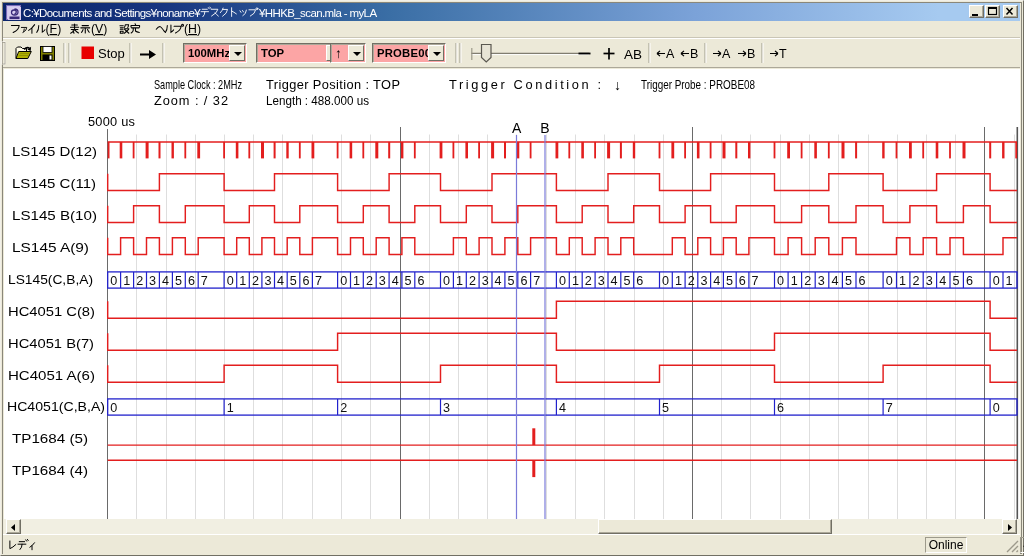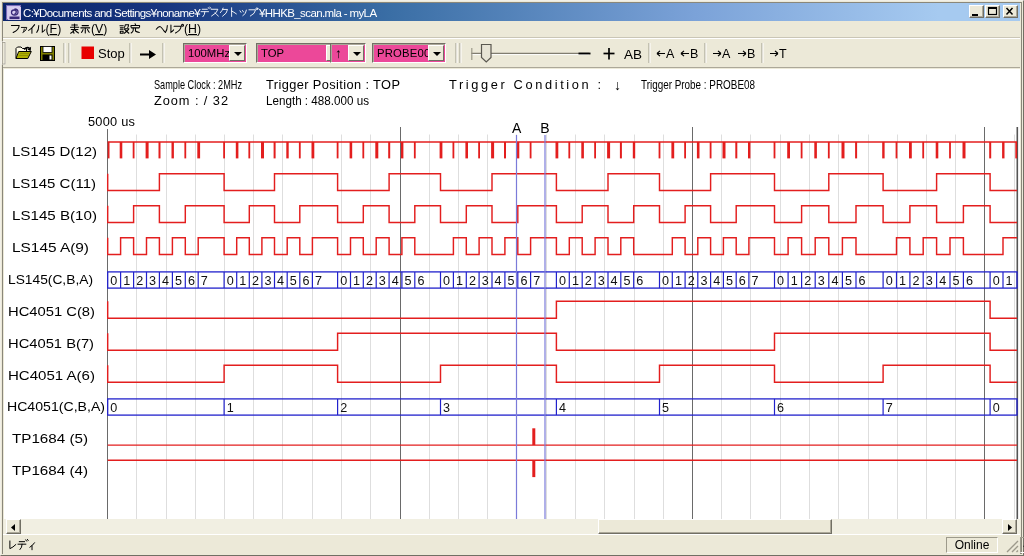--- a/index.html
+++ b/index.html
@@ -15,21 +15,21 @@
   background:linear-gradient(90deg,#0a246a 0%,#16347f 15%,#3a6ea5 38%,#7ba2d8 68%,#a6caf0 92%); }
 #title-ic { left:6px; top:5px; width:15px; height:15px; background:#cfc7ef; border:1px solid #7a6ab8; }
 #titletext { left:23px; top:5px; height:14px; color:#fff; font-size:11.5px; white-space:nowrap; letter-spacing:-0.62px;}
 .tbtn { top:5px; width:15px; height:13px; background:#ece9d8;
   border:1px solid; border-color:#fff #716f64 #716f64 #fff; box-shadow:inset -1px -1px 0 #aca899; }
 
 #menubar { left:3px; top:21px; width:1017px; height:17px; background:#ece9d8; border-bottom:1px solid #cac6b6; }
 
 #toolbar { left:3px; top:38px; width:1017px; height:30px; background:#ece9d8;
   border-top:1px solid #fff; border-bottom:1px solid #aca899; }
-.combo { top:5px; height:20px; background:#ec4899; border:1px solid; border-color:#716f64 #fff #fff #716f64; box-shadow:inset 1px 1px 0 #aca899; font-size:11.3px; }
+.combo { top:5px; height:20px; background:#fca5a5; border:1px solid; border-color:#716f64 #fff #fff #716f64; box-shadow:inset 1px 1px 0 #aca899; font-size:11.3px;font-weight:bold; }
 .combo span { position:absolute; left:4px; top:2.5px; }
 .dbtn { position:absolute; right:1px; top:1px; bottom:1px; width:16px; background:#ece9d8;
   border:1px solid; border-color:#fff #716f64 #716f64 #fff; }
 .dbtn:after { content:""; position:absolute; left:4px; top:6px; border:4px solid transparent; border-top:4px solid #000; }
 
 #client { left:4px; top:69px; width:1016px; height:450px; background:#fff; }
 
 #sbar { left:4px; top:519px; width:1016px; height:14.5px; background:#f1efe2; }
 .sbtn { top:0px; width:15px; height:14.5px; background:#ece9d8; border:1px solid; border-color:#fff #716f64 #716f64 #fff; box-shadow:inset -1px -1px 0 #aca899; }
 #sthumb { left:594px; top:0px; width:234px; height:14.5px; background:#ece9d8; border:1px solid; border-color:#fff #716f64 #716f64 #fff; box-shadow:inset -1px -1px 0 #aca899; }
@@ -508,20 +508,20 @@
           <path d="M3.2 1.6 V10.2 Q6.6 8.8 9.8 5.6"></path>
         </g>
         <g transform="translate(11,0)">
           <path d="M2.6 2.4 H8.6 M1.2 5.2 H10 M5.8 5.2 Q5.8 9 3.4 11.2 M9.8 0.4 l1 1.4 M11.6 -0.2 l1 1.4"></path>
         </g>
         <g transform="translate(22,0)">
           <path d="M8.6 3.6 Q6.4 6.8 3.4 8.6 M5.8 6.8 V11.4"></path>
         </g>
       </g>
     </svg>
-  <div class="abs sbox" style="left:946px;top:537px;width:52px">Online</div>
+  <div class="abs sbox" style="left:925px;top:537px;width:42px">Online</div>
   <div class="abs sbox" style="left:1020px;top:537px;width:37px">4MBit</div>
   <svg class="abs" style="left:1006px;top:540px" width="14" height="13" viewBox="0 0 14 13">
     <g stroke="#9d9a8b" stroke-width="1.4">
         <path d="M12 1 L1 12 M12 6 L6 12 M12 10.5 L10.5 12"></path>
       </g>
   </svg>
 </div>
 
 </body></html>

